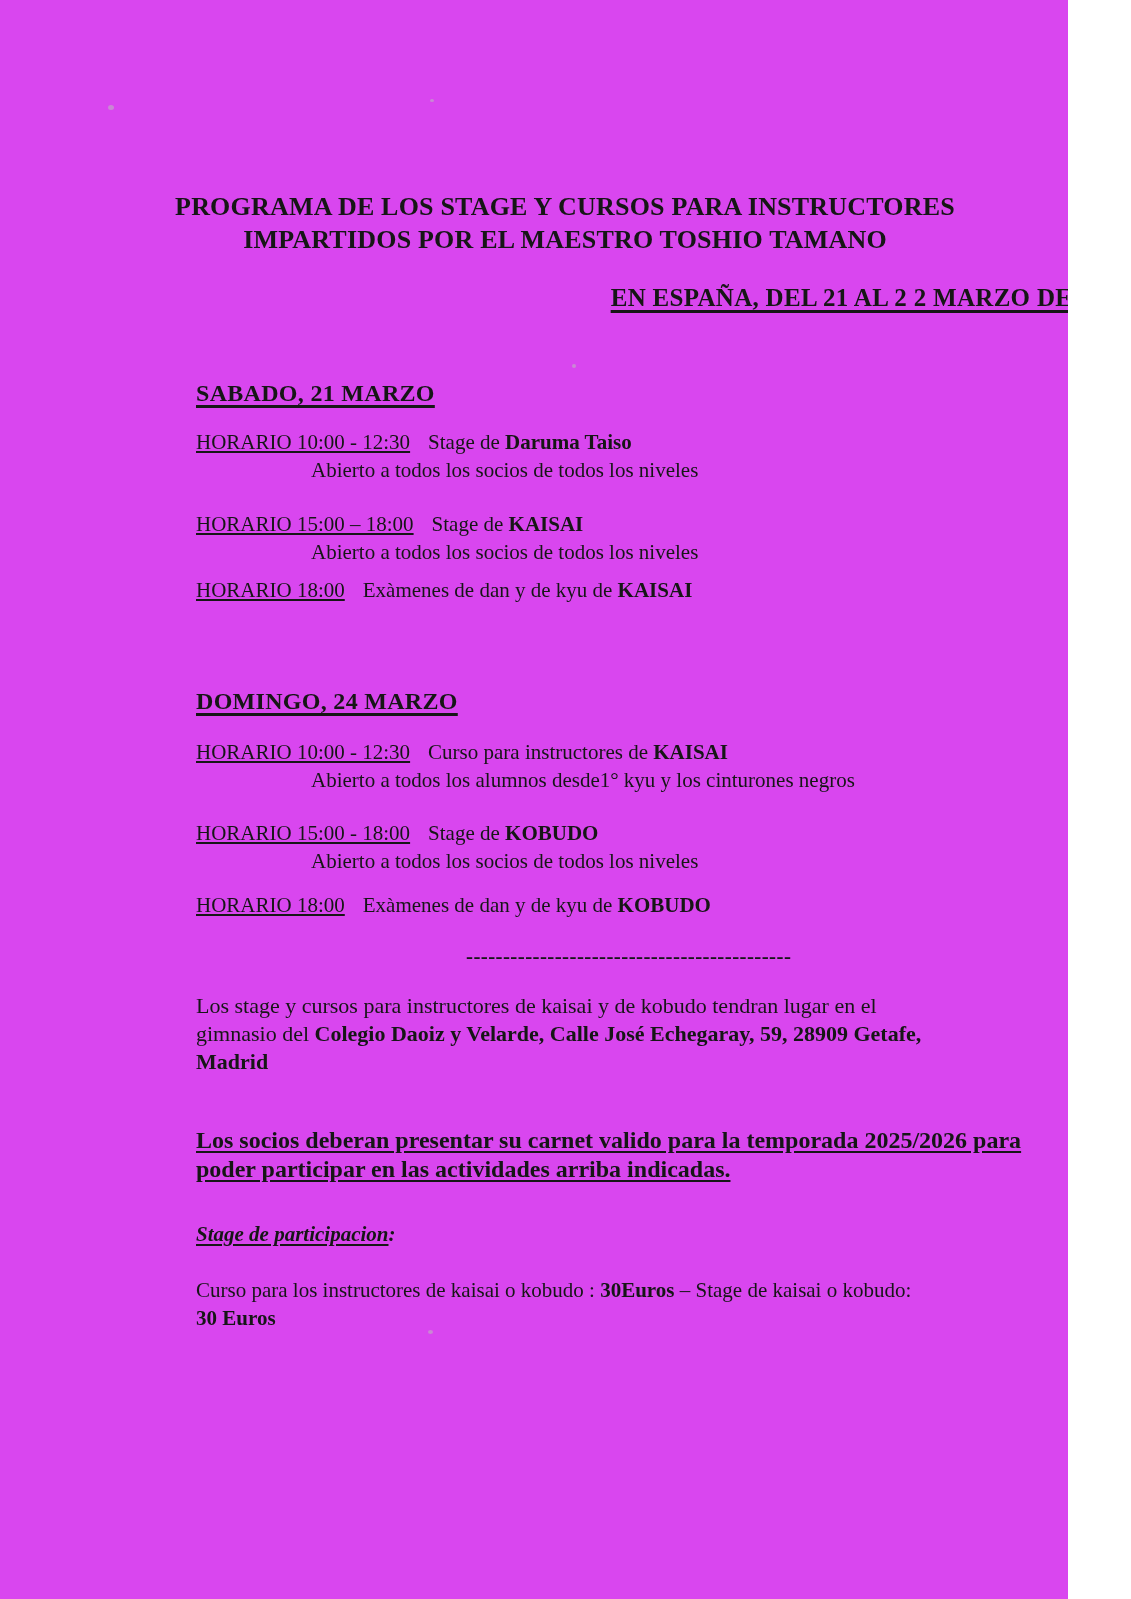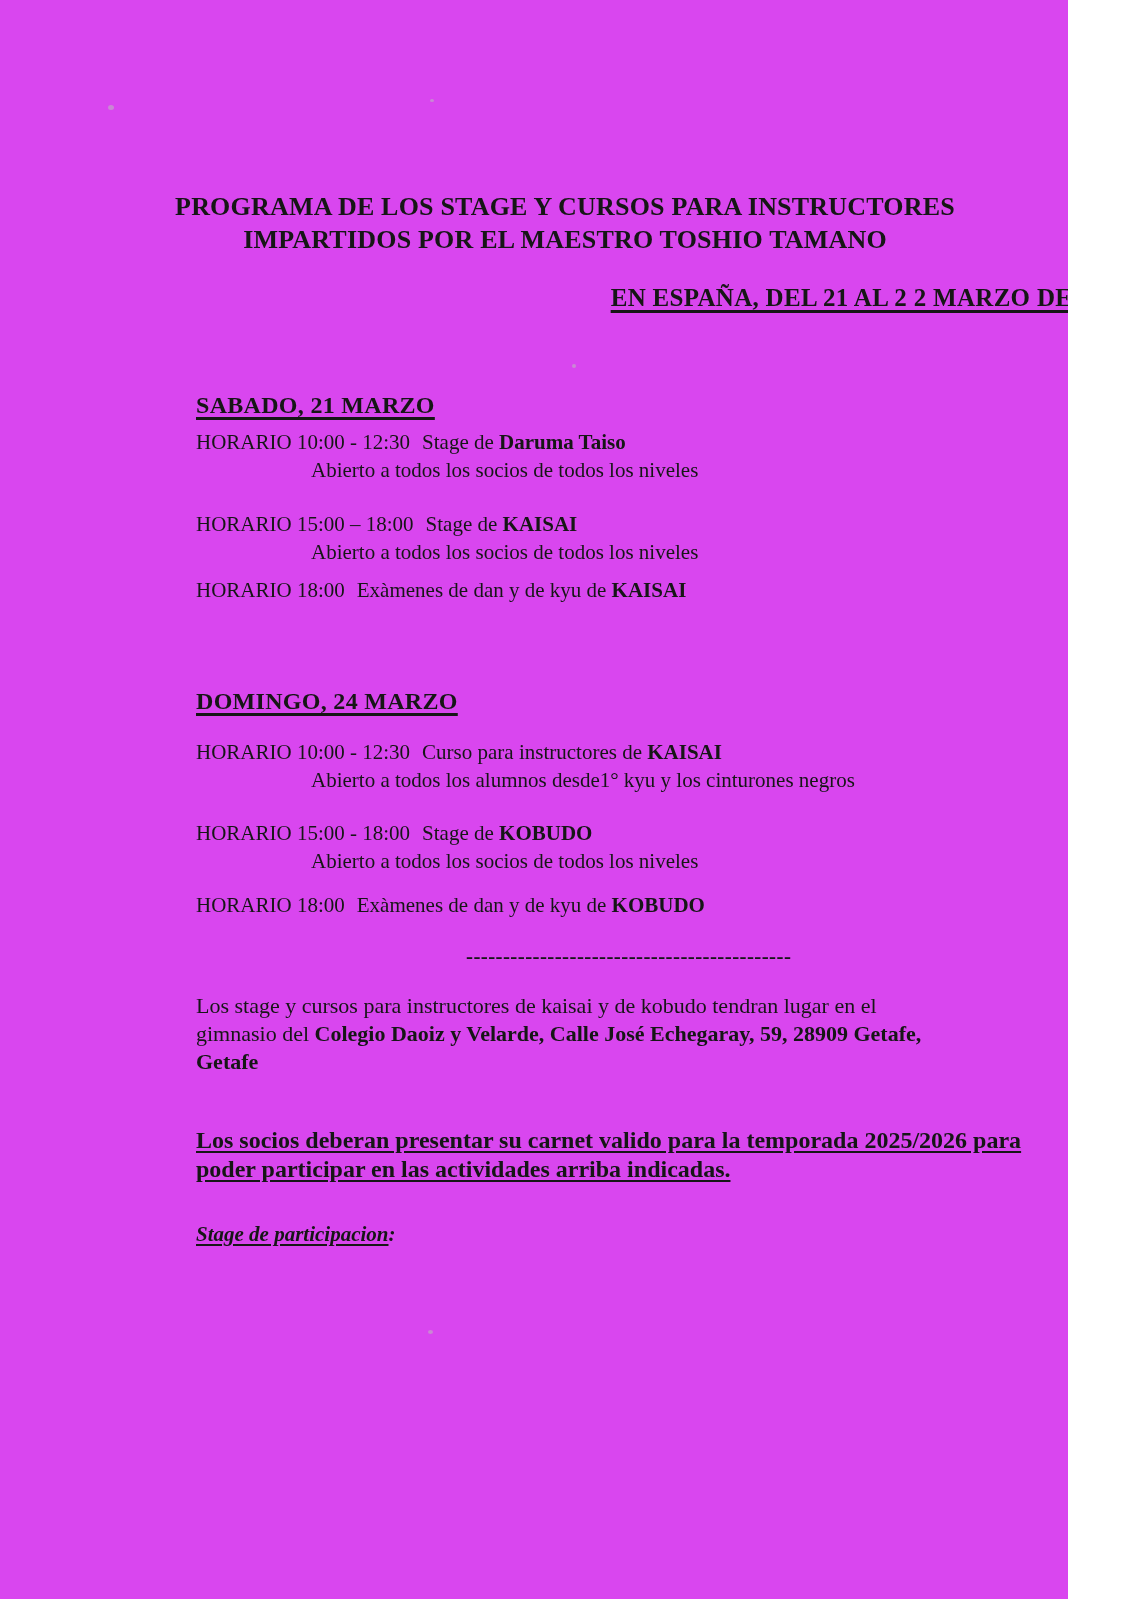--- a/index.html
+++ b/index.html
@@ -32,21 +32,21 @@
   }
   .section-heading {
     left: 196px;
     font-size: 24px; font-weight: bold;
     text-decoration: underline;
     text-decoration-thickness: 2.5px;
     text-underline-offset: 4px;
     letter-spacing: 0.3px;
   }
   .event-main { left: 196px; font-size: 21px; }
-  .event-time { display: inline-block; margin-right: 12px; }
+  .event-time { display: inline-block; margin-right: 18px; text-decoration: underline; }
   .event-note { left: 311px; font-size: 21px; }
   b { font-weight: bold; }
 
   .divider {
     left: 466px; top: 944px;
     font-size: 21px; font-weight: bold;
     letter-spacing: 0.4px;
   }
   .venue {
     left: 196px; top: 992px;
@@ -93,21 +93,21 @@
   <div class="speck" style="left:1084px; top:599px; width:5px; height:4px;"></div>
   <div class="speck" style="left:428px; top:1330px; width:5px; height:4px;"></div>
 
   <div class="abs title-block">
     <div>PROGRAMA DE LOS STAGE Y CURSOS PARA INSTRUCTORES</div>
     <div>IMPARTIDOS POR EL MAESTRO TOSHIO TAMANO</div>
   </div>
 
   <div class="abs subtitle">EN ESPAÑA, DEL 21 AL 2 2 MARZO DE 2026</div>
 
-  <div class="abs section-heading" style="top:392px;">SABADO, 21 MARZO</div>
+  <div class="abs section-heading" style="top:380px;">SABADO, 21 MARZO</div>
 
   <div class="abs event-main" style="top:430px;">
     <span class="event-time">HORARIO 10:00 - 12:30</span><span>Stage de </span><b>Daruma Taiso</b>
   </div>
   <div class="abs event-note" style="top:458px;">Abierto a todos los socios de todos los niveles</div>
 
   <div class="abs event-main" style="top:512px;">
     <span class="event-time">HORARIO 15:00 – 18:00</span><span>Stage de </span><b>KAISAI</b>
   </div>
   <div class="abs event-note" style="top:540px;">Abierto a todos los socios de todos los niveles</div>
@@ -130,26 +130,30 @@
 
   <div class="abs event-main" style="top:893px;">
     <span class="event-time">HORARIO 18:00</span><span>Exàmenes de dan y de kyu de </span><b>KOBUDO</b>
   </div>
 
   <div class="abs divider">--------------------------------------------</div>
 
   <div class="abs venue">
     <div><span>Los stage y cursos para instructores de kaisai y de kobudo tendran lugar en el</span></div>
     <div><span>gimnasio del </span><b>Colegio Daoiz y Velarde, Calle José Echegaray, 59, 28909 Getafe,</b></div>
-    <div><b>Getafe</b></div>
+    <div><b>Madrid</b></div>
   </div>
 
   <div class="abs notice">
     <div><span class="u">Los socios deberan presentar su carnet valido para la temporada 2025/2026 para</span></div>
     <div><span class="u">poder participar en las actividades arriba indicadas.</span></div>
   </div>
 
   <div class="abs fees-heading">
     <span class="u">Stage de participacion</span><span>:</span>
   </div>
 
+  <div class="abs fees-body">
+    <div><span>Curso para los instructores de kaisai o kobudo : </span><b>30Euros</b><span> – Stage de kaisai o kobudo:</span></div>
+    <div><b>30 Euros</b></div>
+  </div>
 
 </div>
 
 </body></html>

